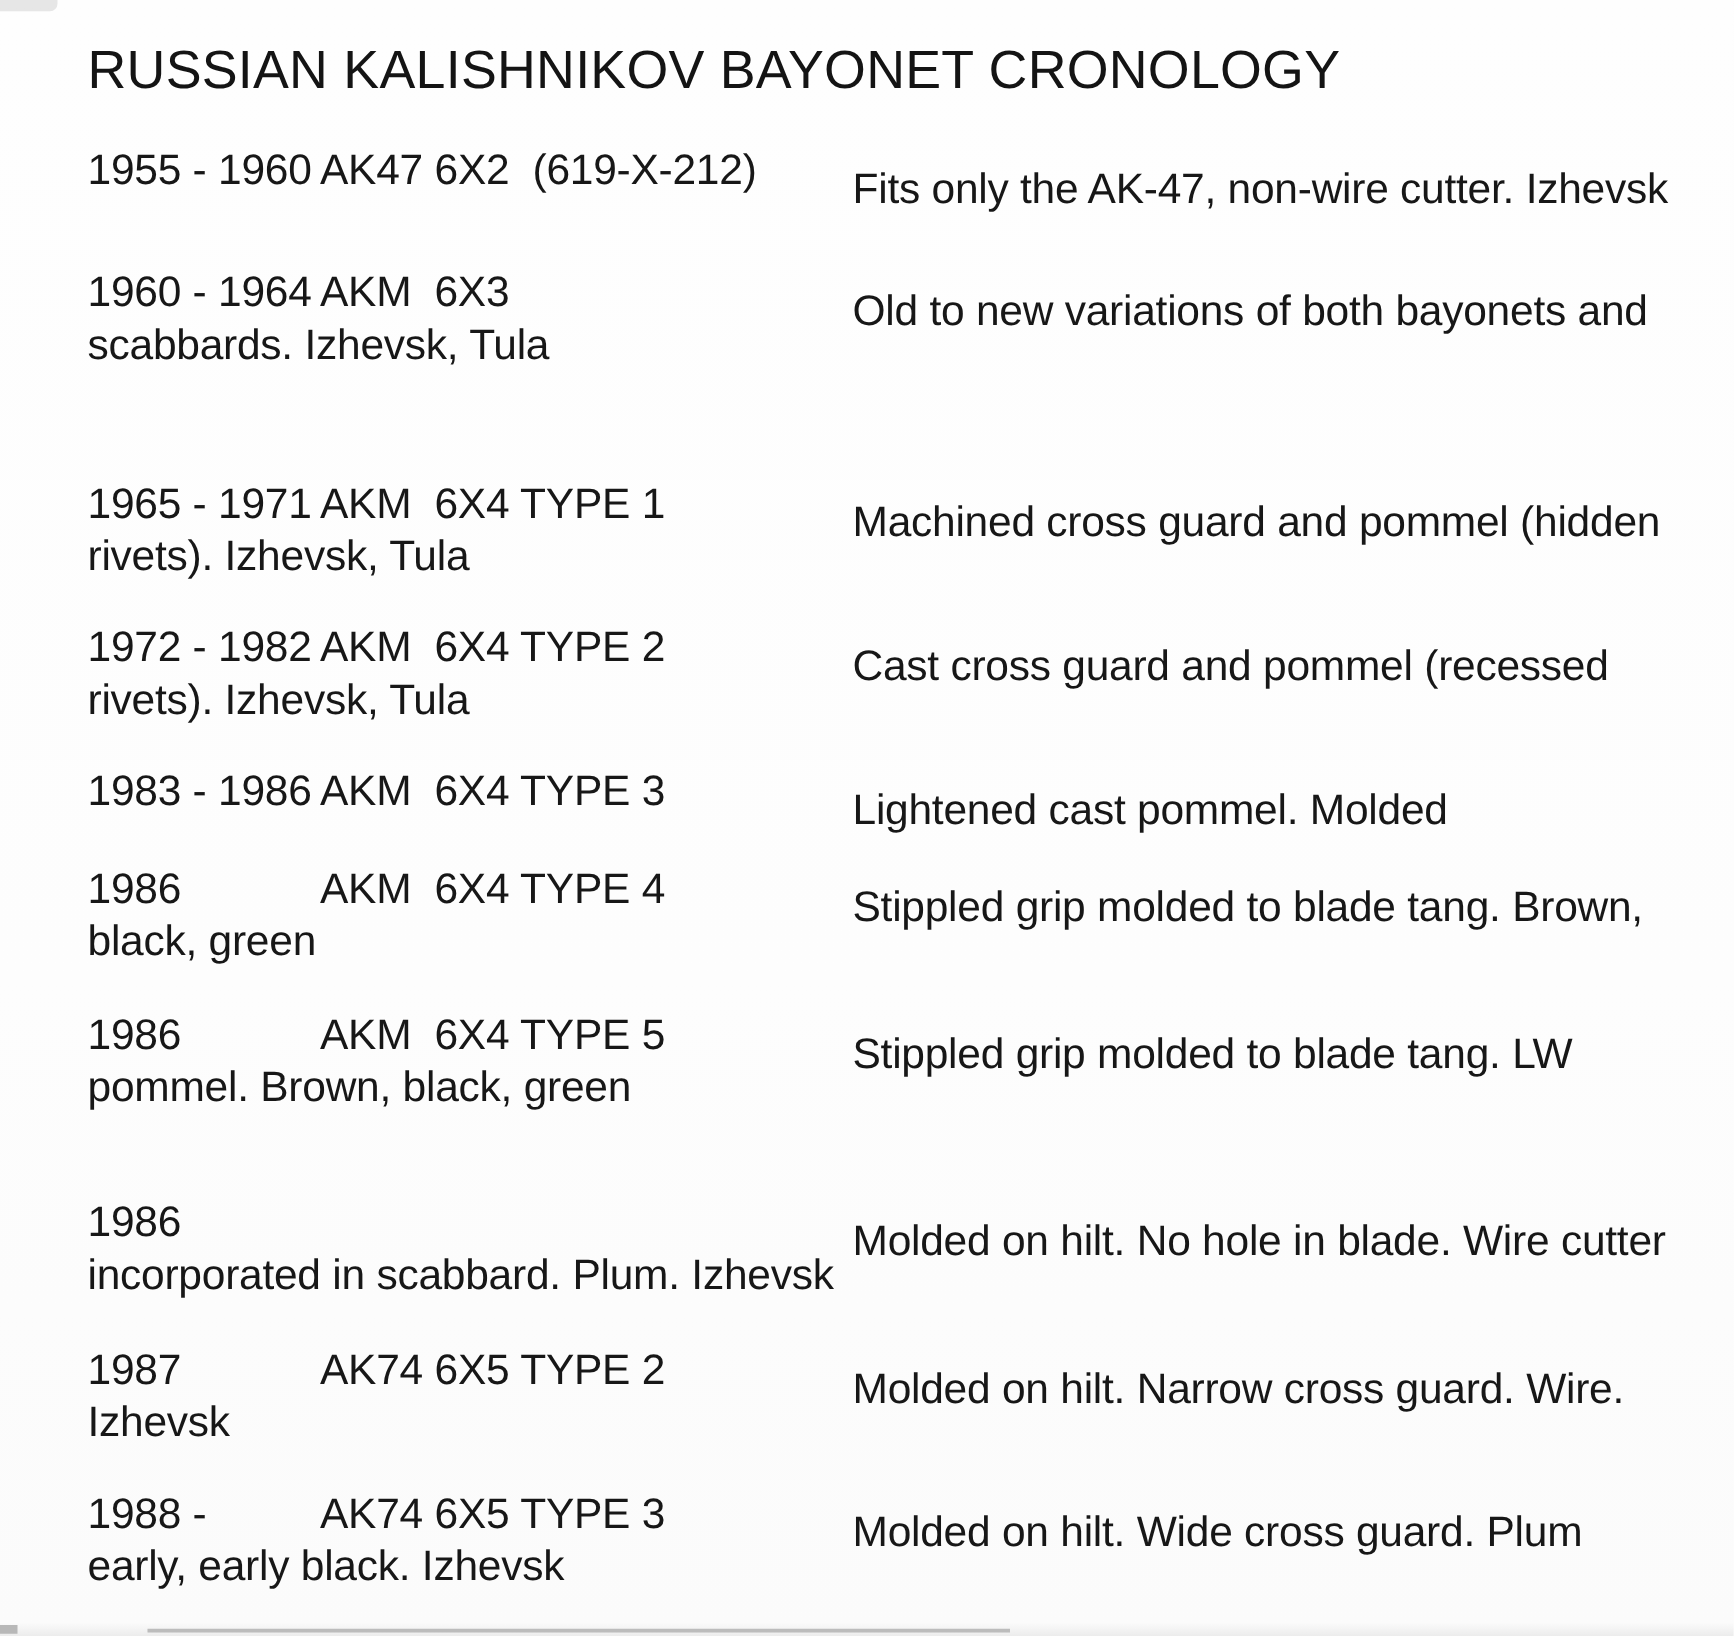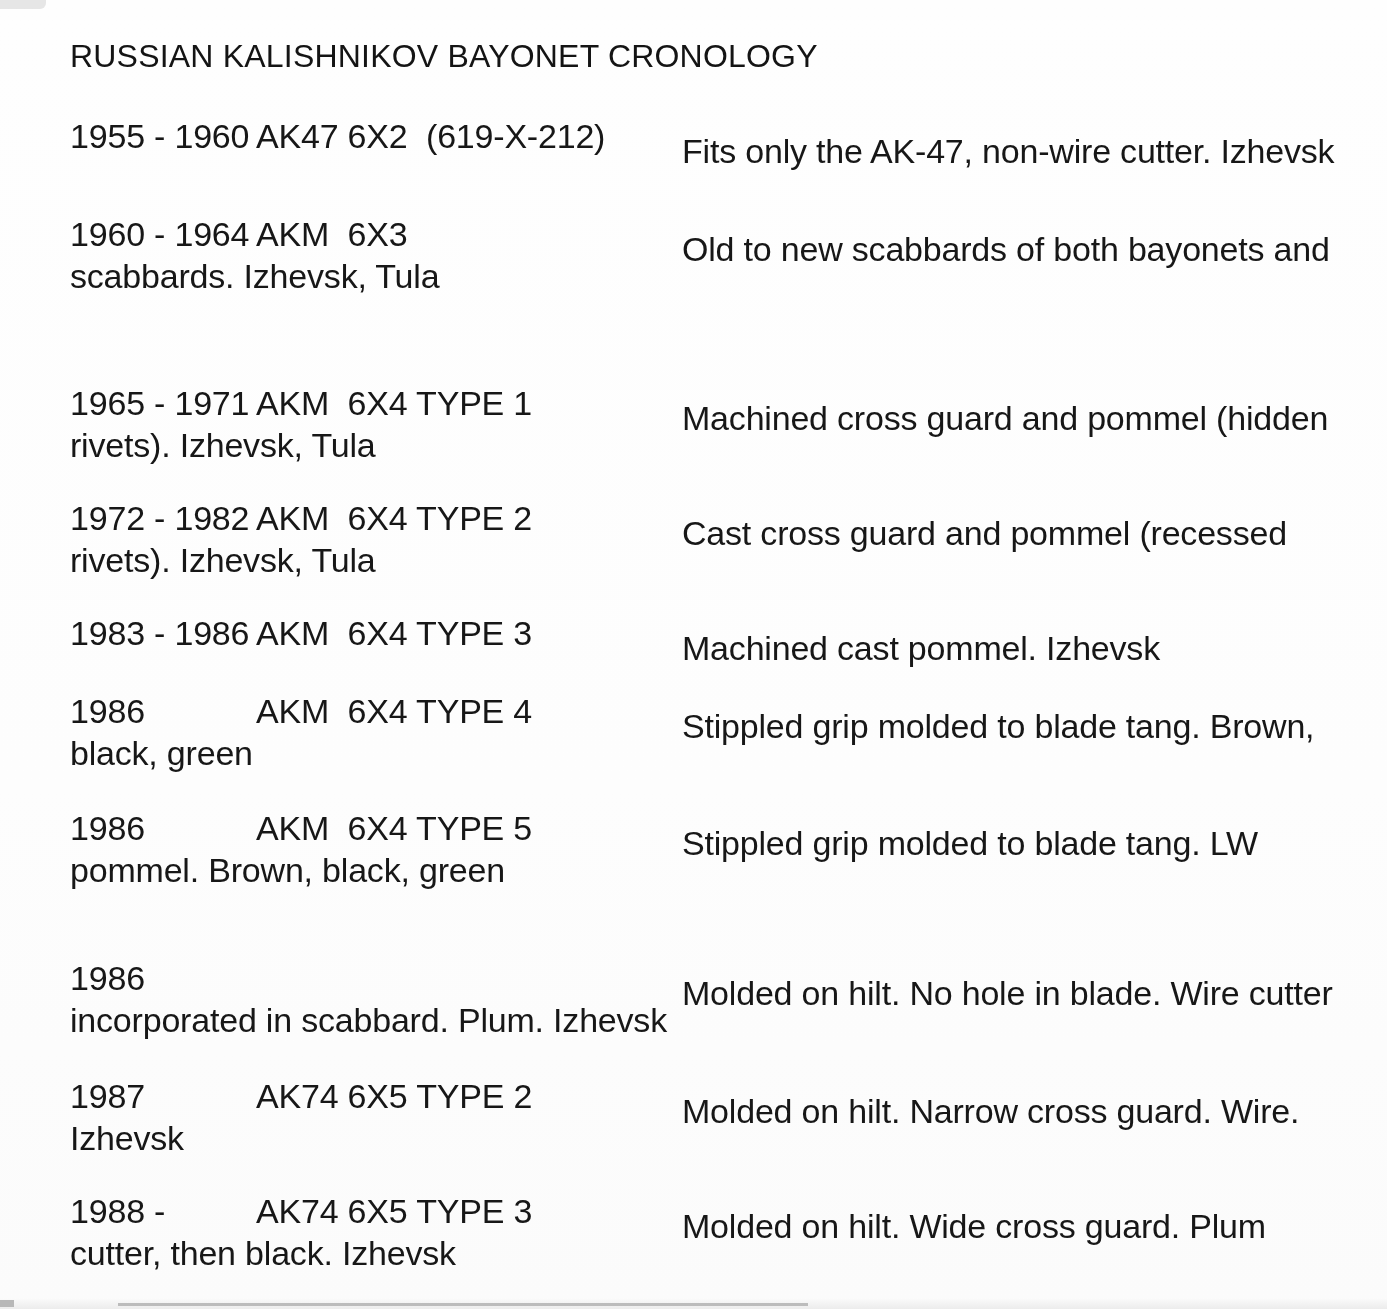--- a/index.html
+++ b/index.html
@@ -18,21 +18,21 @@
   .page {
     position: absolute;
     inset: 0;
     background: linear-gradient(180deg, #fefefe 0%, #fdfdfd 60%, #fbfbfb 100%);
   }
   .doc-title {
     position: absolute;
     top: 39px;
     left: 70px;
     margin: 0;
-    font-size: 32px;
+    font-size: 43px;
     font-weight: 400;
     line-height: 34px;
     letter-spacing: 0.2px;
     white-space: pre;
     color: #141414;
   }
   .entry {
     position: absolute;
     left: 70px;
     right: 30px;
@@ -83,39 +83,39 @@
 
   <div id="entries">
       <div class="entry" style="top: 119px;">
         <span class="years">1955 - 1960</span>
         <span class="model">AK47 6X2  (619-X-212)</span>
         <span class="desc">Fits only the AK-47, non-wire cutter. Izhevsk</span>
       </div>
       <div class="entry" style="top: 217px;">
         <span class="years">1960 - 1964</span>
         <span class="model">AKM  6X3</span>
-        <span class="desc">Old to new scabbards of both bayonets and</span>
+        <span class="desc">Old to new variations of both bayonets and</span>
         <div class="cont">scabbards. Izhevsk, Tula</div>
       </div>
       <div class="entry" style="top: 386px;">
         <span class="years">1965 - 1971</span>
         <span class="model">AKM  6X4 TYPE 1</span>
         <span class="desc">Machined cross guard and pommel (hidden</span>
         <div class="cont">rivets). Izhevsk, Tula</div>
       </div>
       <div class="entry" style="top: 501px;">
         <span class="years">1972 - 1982</span>
         <span class="model">AKM  6X4 TYPE 2</span>
         <span class="desc">Cast cross guard and pommel (recessed</span>
         <div class="cont">rivets). Izhevsk, Tula</div>
       </div>
       <div class="entry" style="top: 616px;">
         <span class="years">1983 - 1986</span>
         <span class="model">AKM  6X4 TYPE 3</span>
-        <span class="desc">Machined cast pommel. Izhevsk</span>
+        <span class="desc">Lightened cast pommel. Molded</span>
       </div>
       <div class="entry" style="top: 694px;">
         <span class="years">1986</span>
         <span class="model">AKM  6X4 TYPE 4</span>
         <span class="desc">Stippled grip molded to blade tang. Brown,</span>
         <div class="cont">black, green</div>
       </div>
       <div class="entry" style="top: 811px;">
         <span class="years">1986</span>
         <span class="model">AKM  6X4 TYPE 5</span>
@@ -130,21 +130,21 @@
       <div class="entry" style="top: 1079px;">
         <span class="years">1987</span>
         <span class="model">AK74 6X5 TYPE 2</span>
         <span class="desc">Molded on hilt. Narrow cross guard. Wire.</span>
         <div class="cont">Izhevsk</div>
       </div>
       <div class="entry" style="top: 1194px;">
         <span class="years">1988 -</span>
         <span class="model">AK74 6X5 TYPE 3</span>
         <span class="desc">Molded on hilt. Wide cross guard. Plum</span>
-        <div class="cont">cutter, then black. Izhevsk</div>
+        <div class="cont">early, early black. Izhevsk</div>
       </div>
     </div>
 
   <div class="artifact top-smudge"></div>
   <div class="artifact bottom-haze"></div>
   <div class="artifact bottom-line"></div>
   <div class="artifact corner-chip"></div>
 </div>
 
 </body></html>

